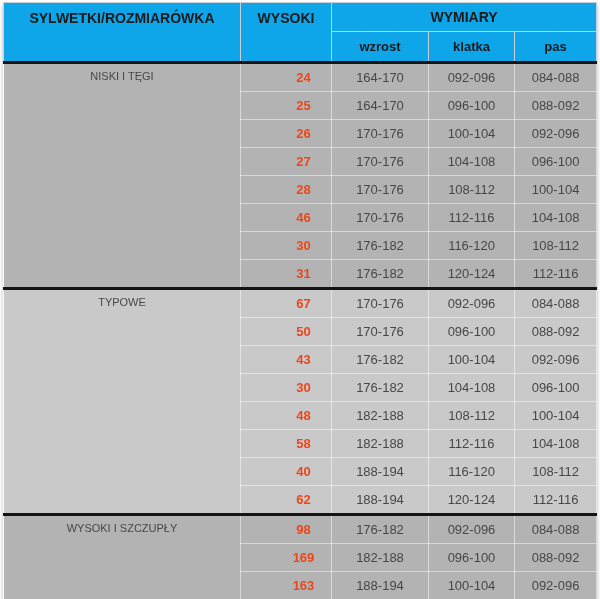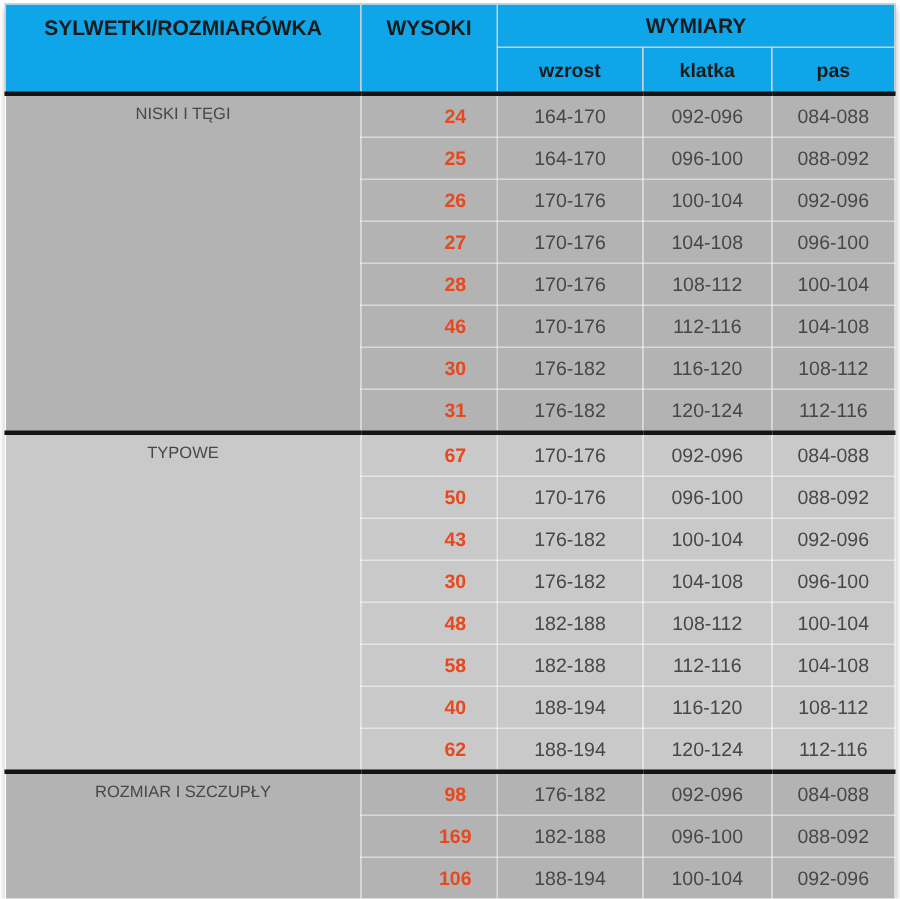--- a/index.html
+++ b/index.html
@@ -180,33 +180,33 @@
           <td>116-120</td>
           <td>108-112</td>
         </tr>
         <tr class="light">
           <td class="size">62</td>
           <td>188-194</td>
           <td>120-124</td>
           <td>112-116</td>
         </tr>
         <tr class="dark section-start">
-          <td rowspan="4" class="section-label">ROZMIAR I SZCZUPŁY</td>
+          <td rowspan="4" class="section-label">WYSOKI I SZCZUPŁY</td>
           <td class="size">98</td>
           <td>176-182</td>
           <td>092-096</td>
           <td>084-088</td>
         </tr>
         <tr class="dark">
           <td class="size">169</td>
           <td>182-188</td>
           <td>096-100</td>
           <td>088-092</td>
         </tr>
         <tr class="dark">
-          <td class="size">106</td>
+          <td class="size">163</td>
           <td>188-194</td>
           <td>100-104</td>
           <td>092-096</td>
         </tr>
       </tbody>
   </table>
 </div>
 
 </body></html>

